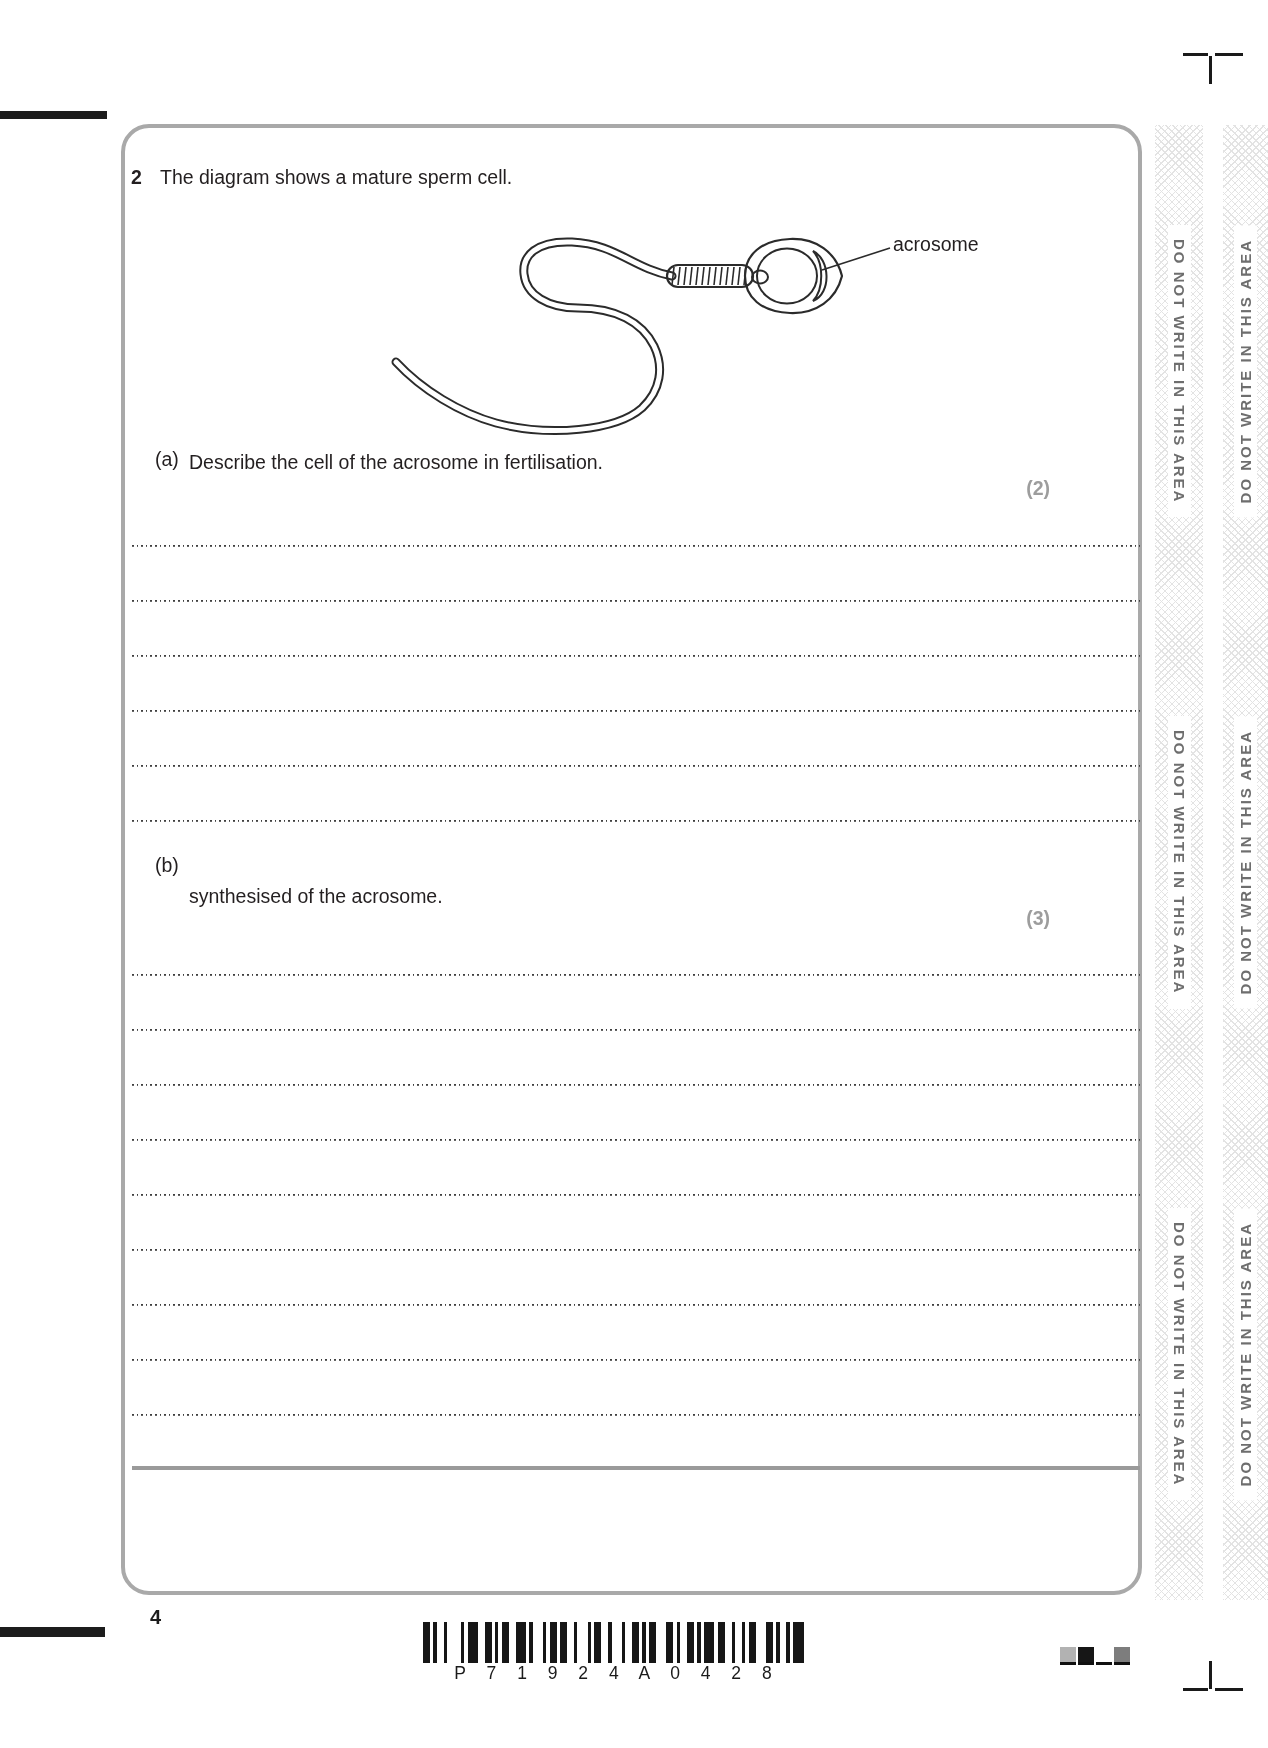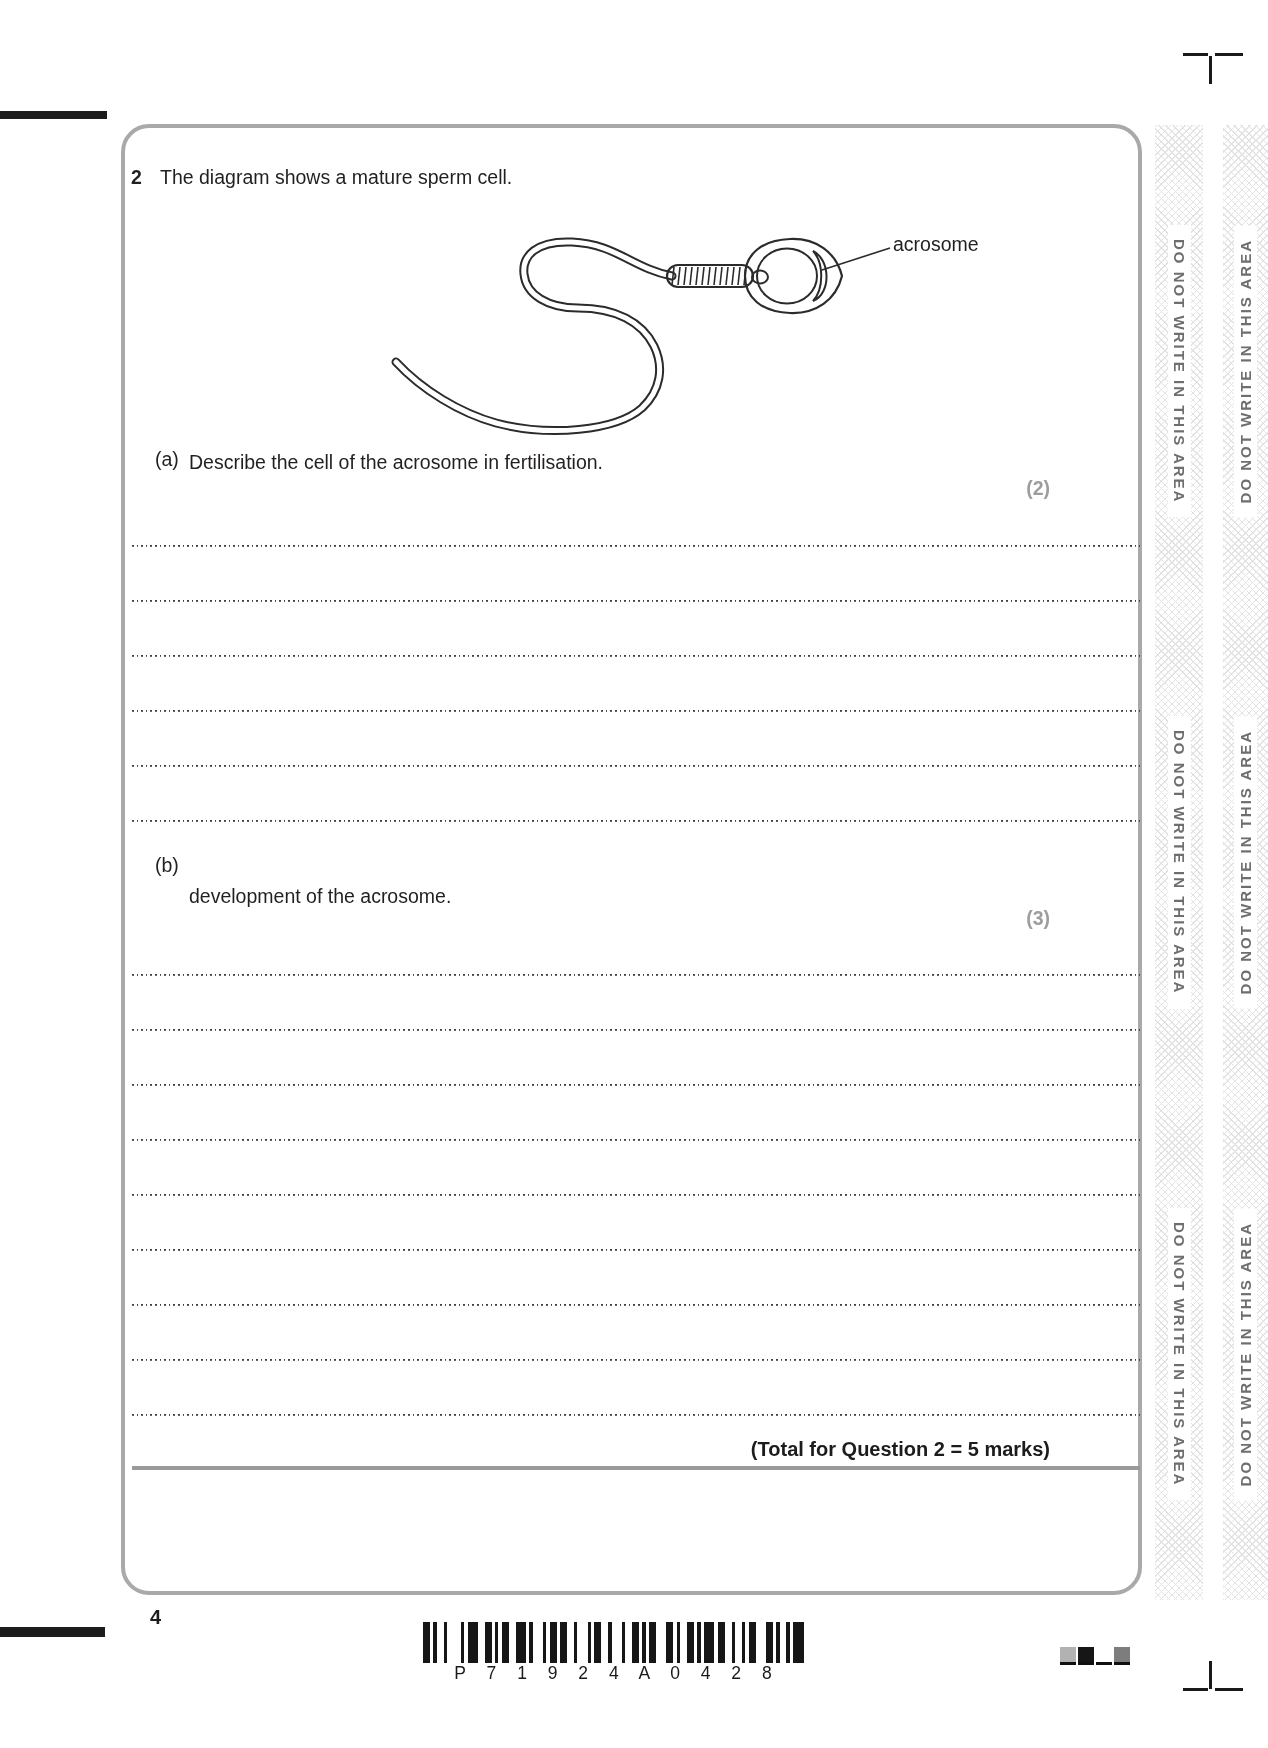--- a/index.html
+++ b/index.html
@@ -135,37 +135,36 @@
         <div class="ansline"></div>
         <div class="ansline"></div>
         <div class="ansline"></div>
         <div class="ansline"></div>
       </div>
 
     <div class="part" style="top:726px;">
       <span class="pid">(b)</span>
       <span class="ptext">
         <br>
-        <span>development of the acrosome.</span>
+        <span>synthesised of the acrosome.</span>
       </span>
     </div>
     <div class="marks" style="top:779px;">(3)</div>
     <div class="lines" style="top:793px;">
         <div class="ansline"></div>
         <div class="ansline"></div>
         <div class="ansline"></div>
         <div class="ansline"></div>
         <div class="ansline"></div>
         <div class="ansline"></div>
         <div class="ansline"></div>
         <div class="ansline"></div>
         <div class="ansline"></div>
       </div>
 
-    <div class="totaltext">(Total for Question 2 = 5 marks)</div>
     <div class="totalrule"></div>
   </div>
 
   <div class="strip a">
     <span class="vtext">DO NOT WRITE IN THIS AREA</span>
     <span class="vtext">DO NOT WRITE IN THIS AREA</span>
     <span class="vtext">DO NOT WRITE IN THIS AREA</span>
   </div>
   <div class="strip b">
     <span class="vtext">DO NOT WRITE IN THIS AREA</span>

